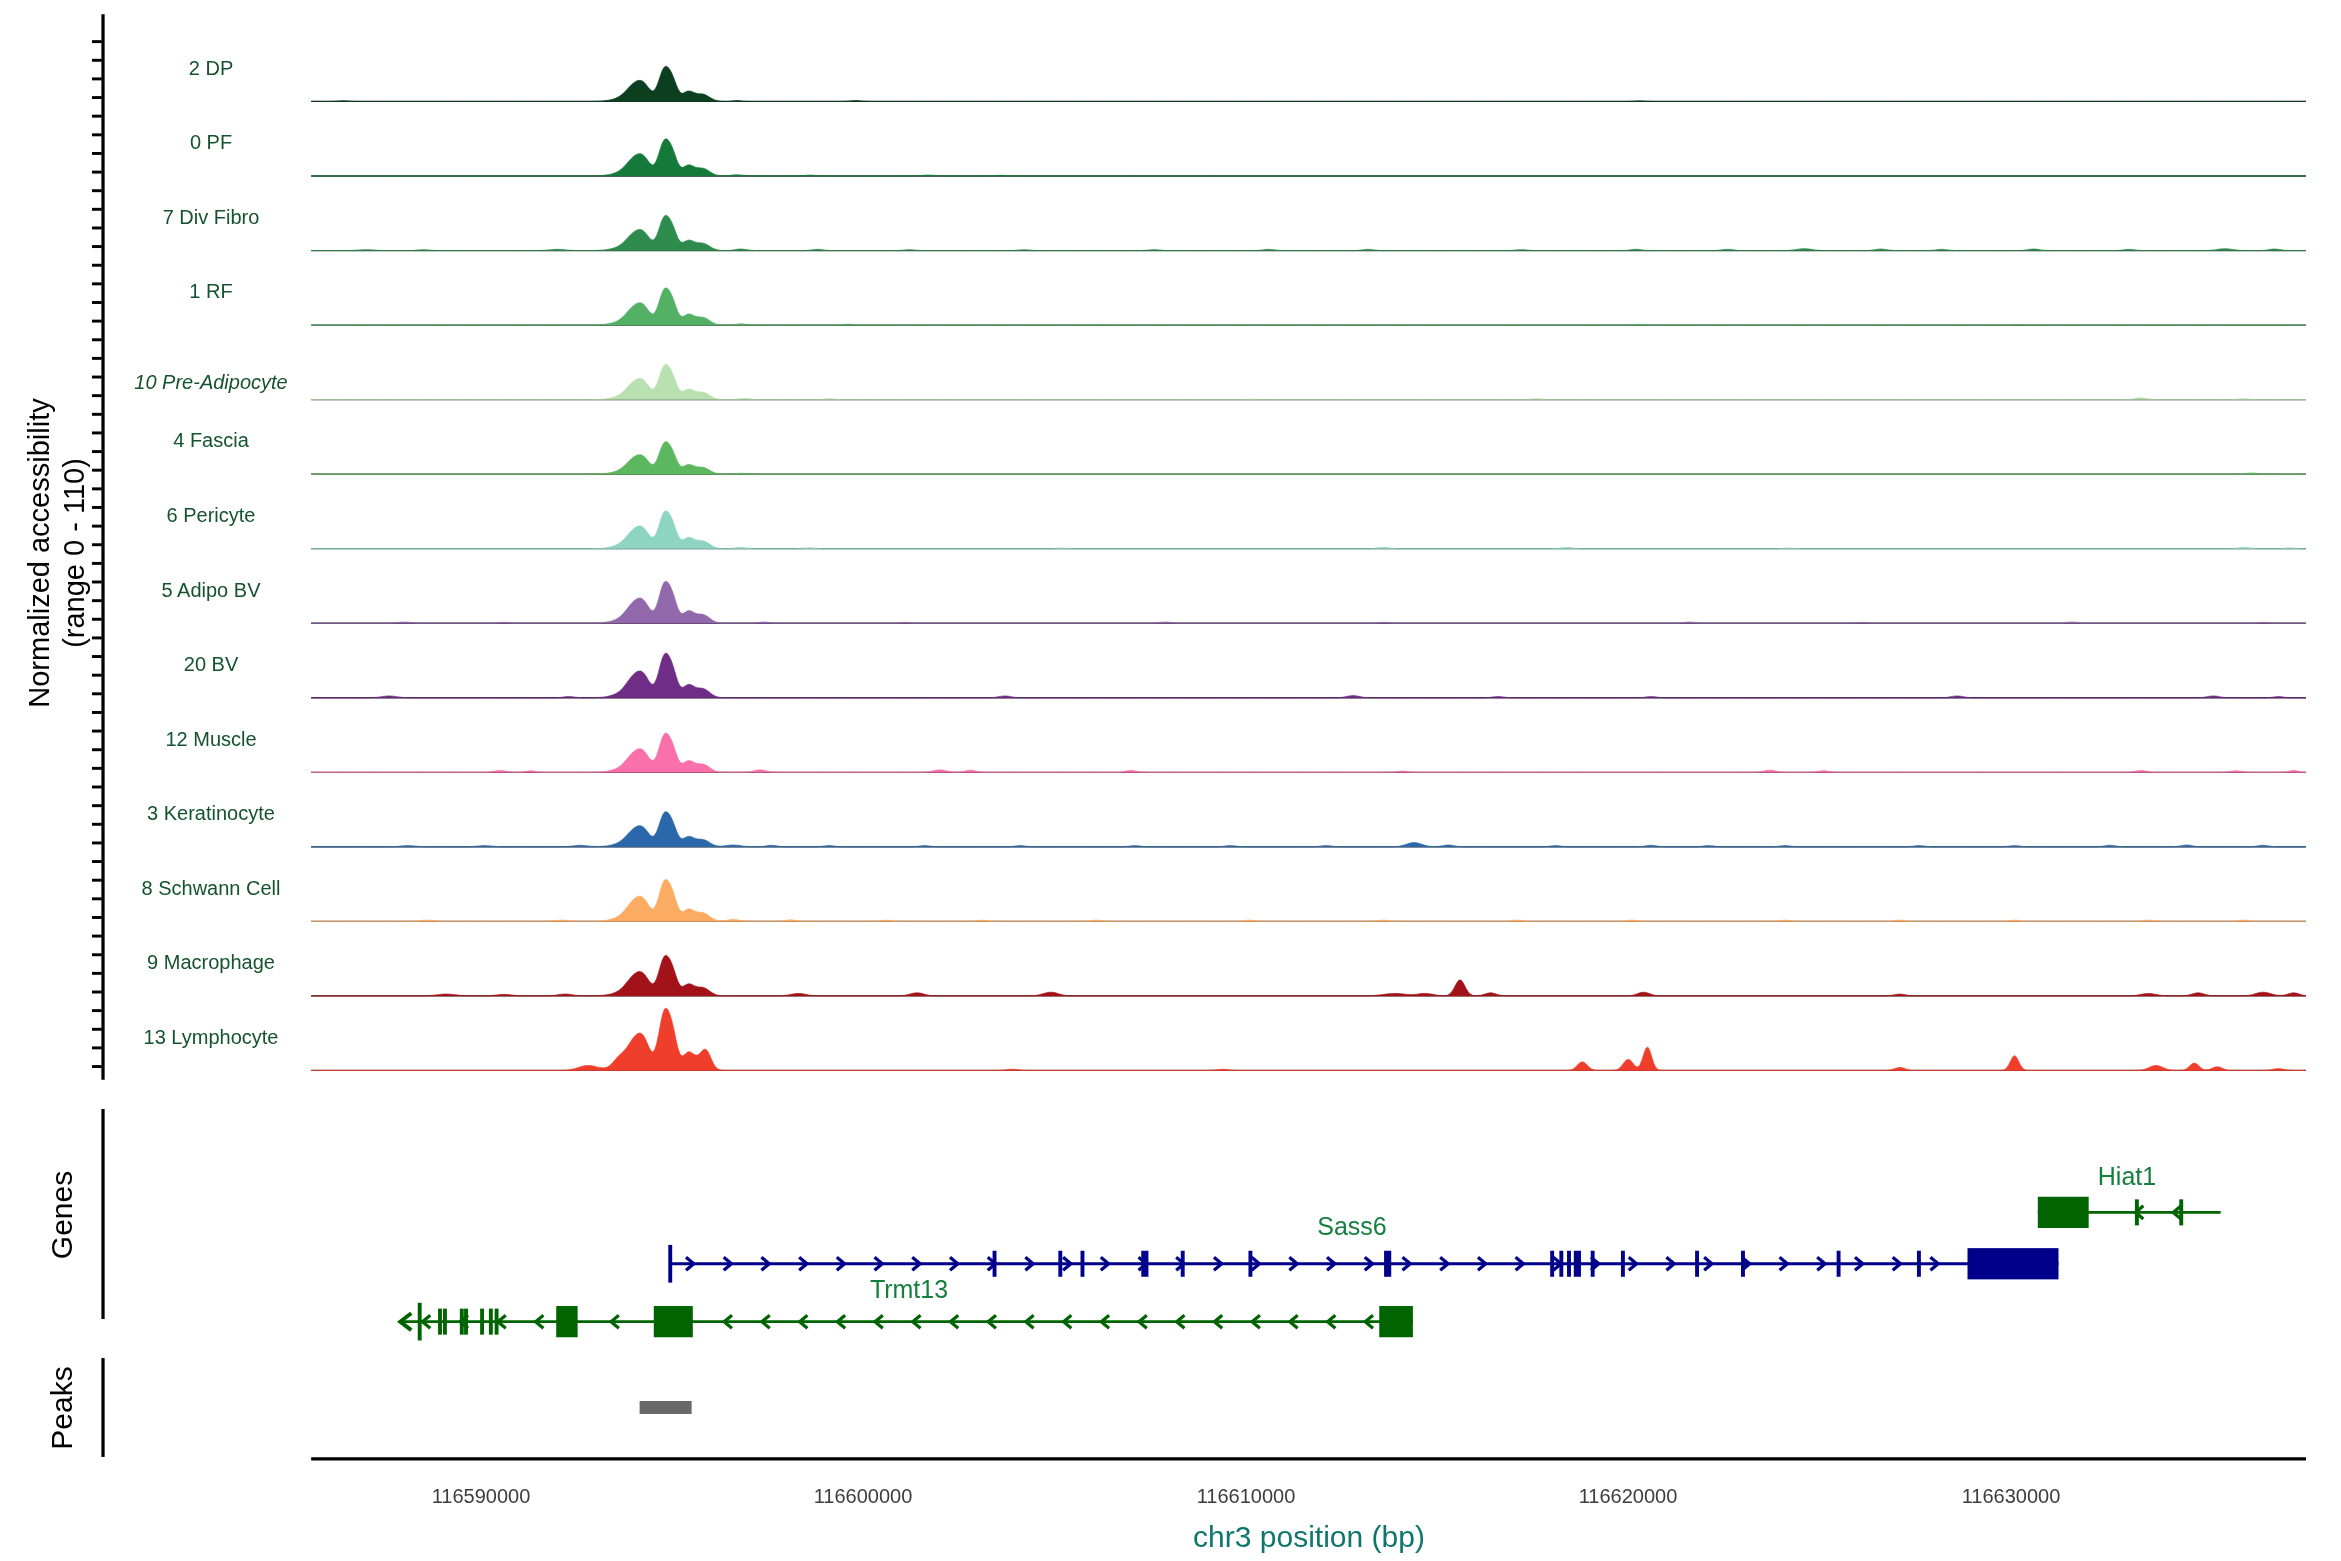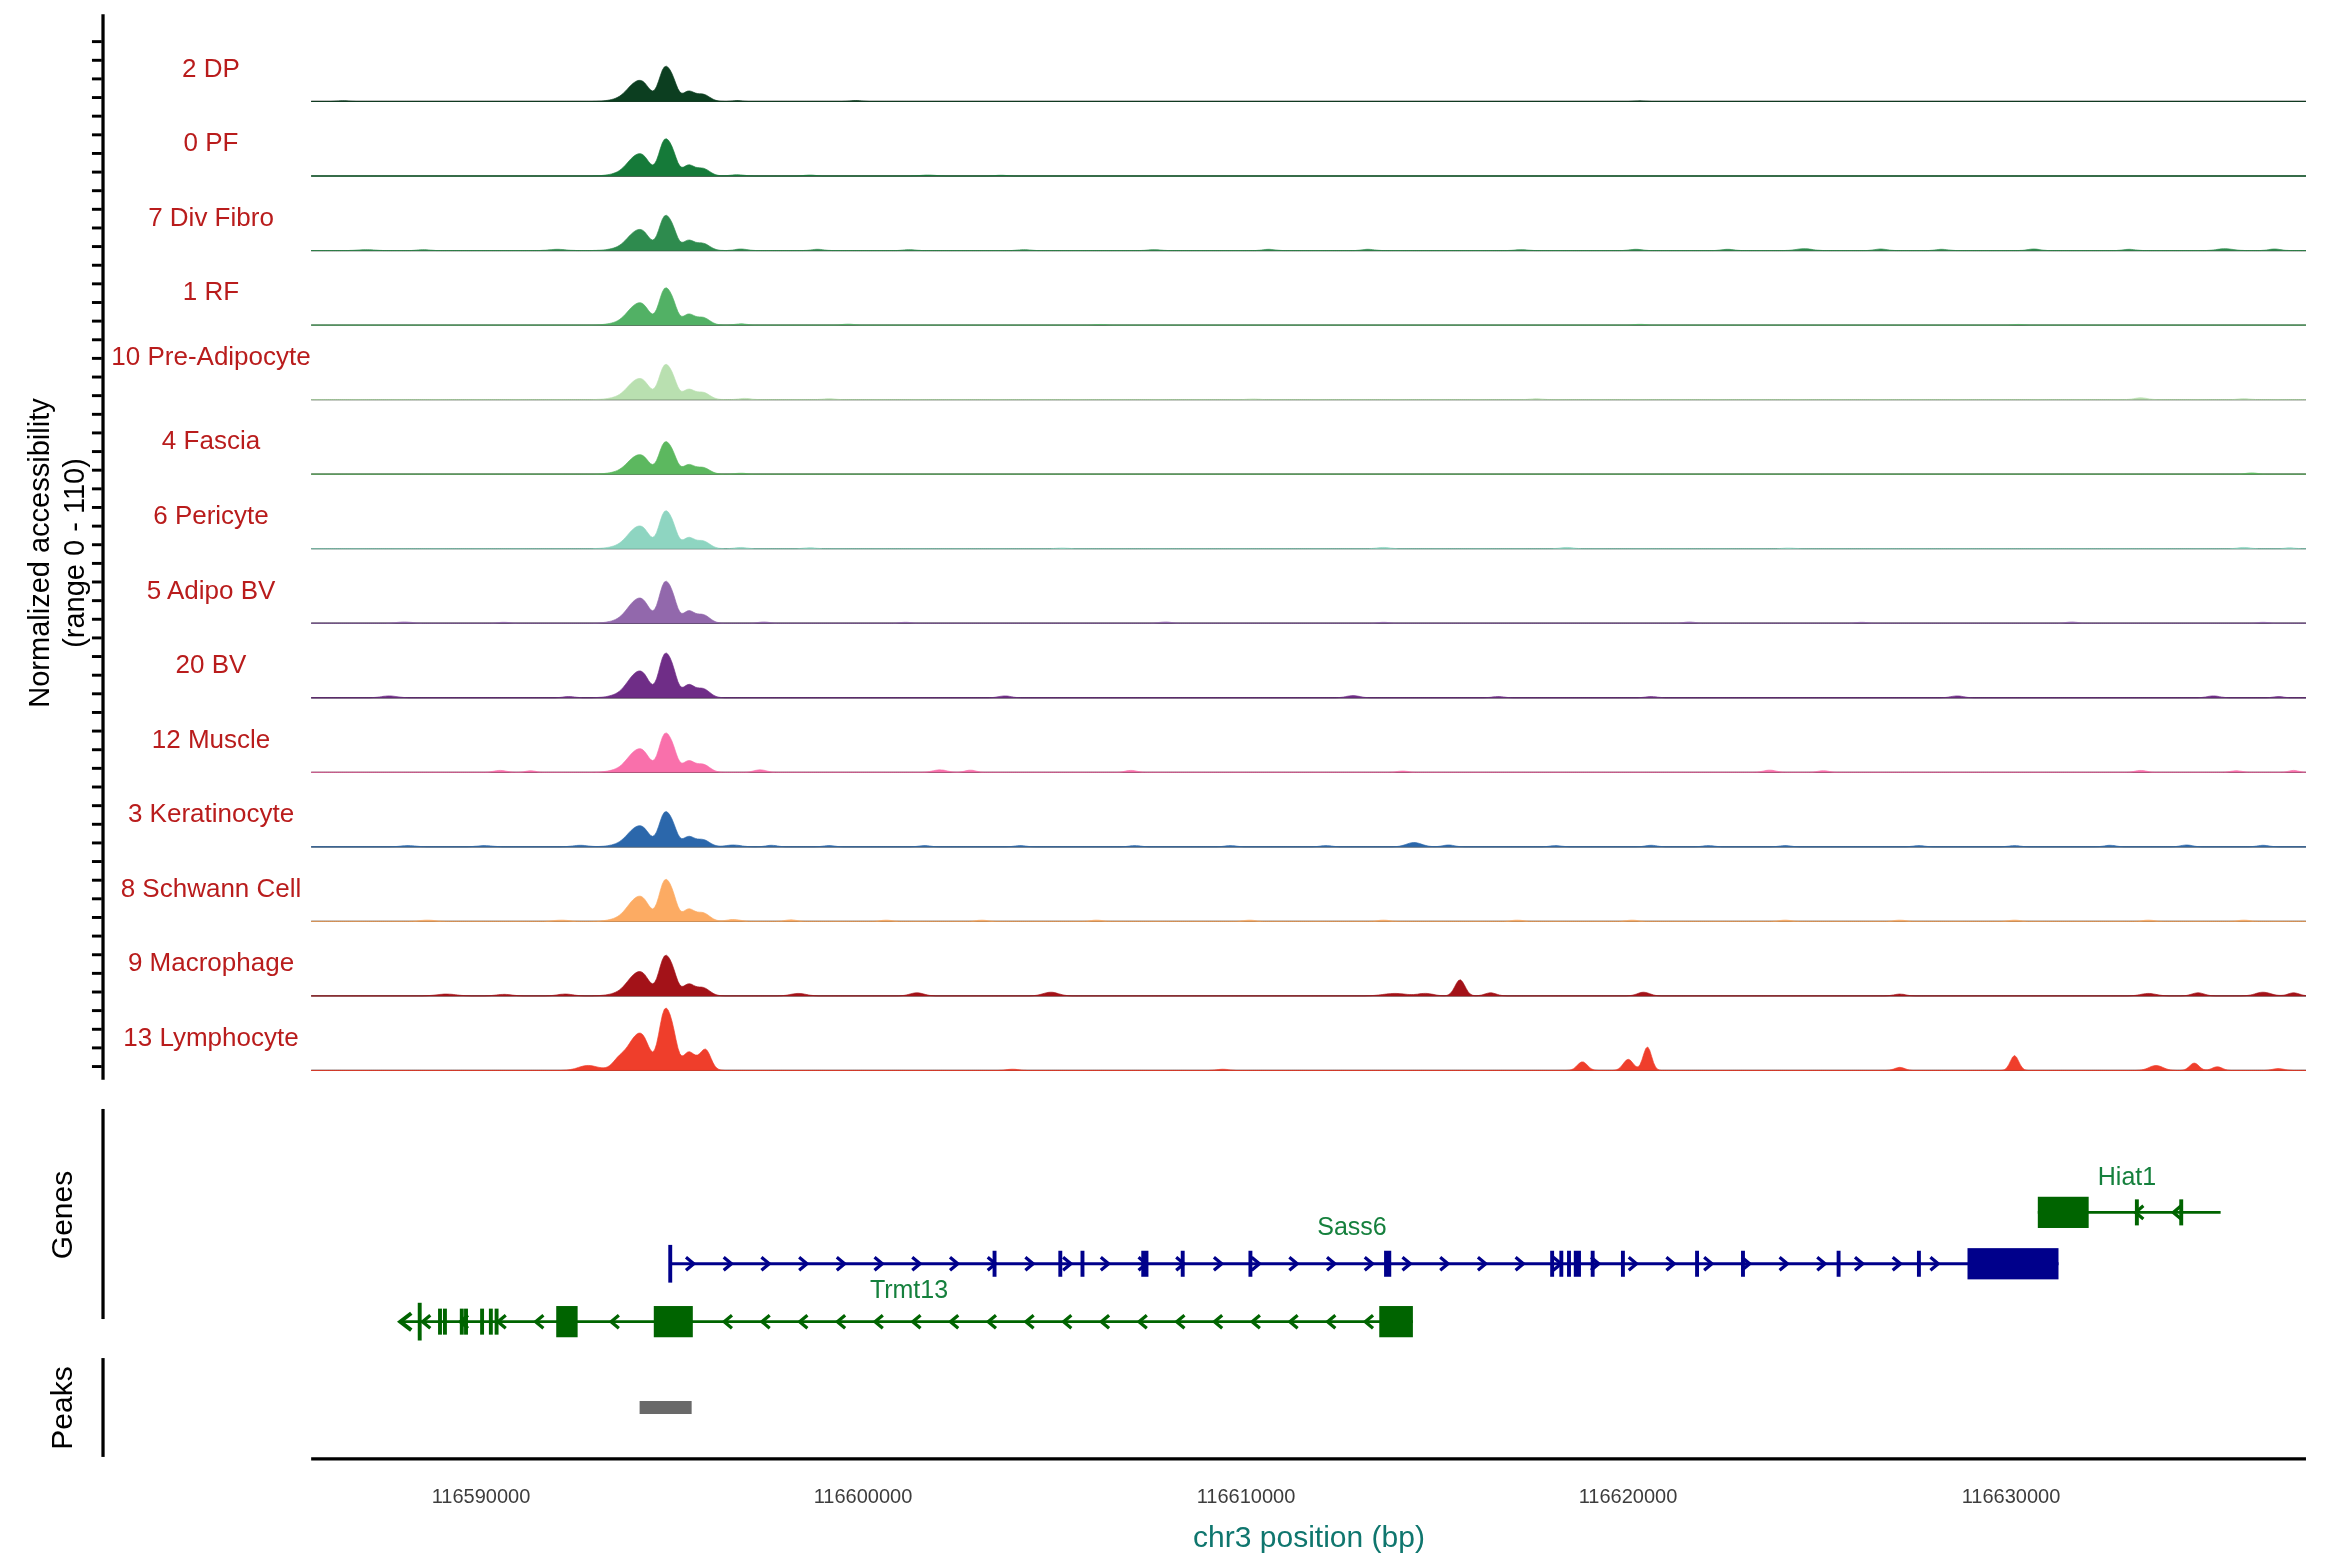--- a/index.html
+++ b/index.html
@@ -2,21 +2,21 @@
 <html style="font-size:10.4px"><head>
 <meta charset="utf-8">
 <style>
   html,body{margin:0;padding:0;background:#ffffff;}
   #canvas{position:relative;width:2342px;height:1561px;background:#ffffff;
           font-family:"Liberation Sans", sans-serif;overflow:hidden;}
   #plot-svg{position:absolute;left:0;top:0;}
   .abs{position:absolute;white-space:nowrap;}
   .center{transform:translate(-50%,-50%);}
   .vlabel{transform:translate(-50%,-50%) rotate(-90deg);}
-  .track-label{font-size:26px;color:#b91c1c;}
+  .track-label{font-size:20px;color:#14532d;}
   .tick-label{font-size:20px;color:#3d3d3d;}
   .axis-title{font-size:30px;color:#0f766e;}
   .section-label{font-size:30px;color:#000;}
   .gene-label{font-size:25px;color:#15803d;}
   .y-axis-label{font-size:29px;color:#000;text-align:center;line-height:35px;}
 </style>
 </head>
 <body>
 
 <div id="canvas">
@@ -223,21 +223,21 @@
 
   <div class="abs vlabel section-label" style="left:62px;top:1408px;">Peaks</div>
 
   <div class="abs center axis-title" style="left:1309px;top:1537px;">chr3 position (bp)</div>
 
   <div id="labels-layer">
       <div class="abs center track-label" style="left: 211px; top: 68px;">2 DP</div>
       <div class="abs center track-label" style="left: 211px; top: 142px;">0 PF</div>
       <div class="abs center track-label" style="left: 211px; top: 217px;">7 Div Fibro</div>
       <div class="abs center track-label" style="left: 211px; top: 291px;">1 RF</div>
-      <div class="abs center track-label" style="left: 211px; top: 356px;">10 Pre-Adipocyte</div>
+      <div class="abs center track-label" style="left: 211px; top: 382px; font-style: italic;">10 Pre-Adipocyte</div>
       <div class="abs center track-label" style="left: 211px; top: 440px;">4 Fascia</div>
       <div class="abs center track-label" style="left: 211px; top: 515px;">6 Pericyte</div>
       <div class="abs center track-label" style="left: 211px; top: 590px;">5 Adipo BV</div>
       <div class="abs center track-label" style="left: 211px; top: 664px;">20 BV</div>
       <div class="abs center track-label" style="left: 211px; top: 739px;">12 Muscle</div>
       <div class="abs center track-label" style="left: 211px; top: 813px;">3 Keratinocyte</div>
       <div class="abs center track-label" style="left: 211px; top: 888px;">8 Schwann Cell</div>
       <div class="abs center track-label" style="left: 211px; top: 962px;">9 Macrophage</div>
       <div class="abs center track-label" style="left: 211px; top: 1037px;">13 Lymphocyte</div>
       <div class="abs center gene-label" style="left: 909px; top: 1289px;">Trmt13</div>

